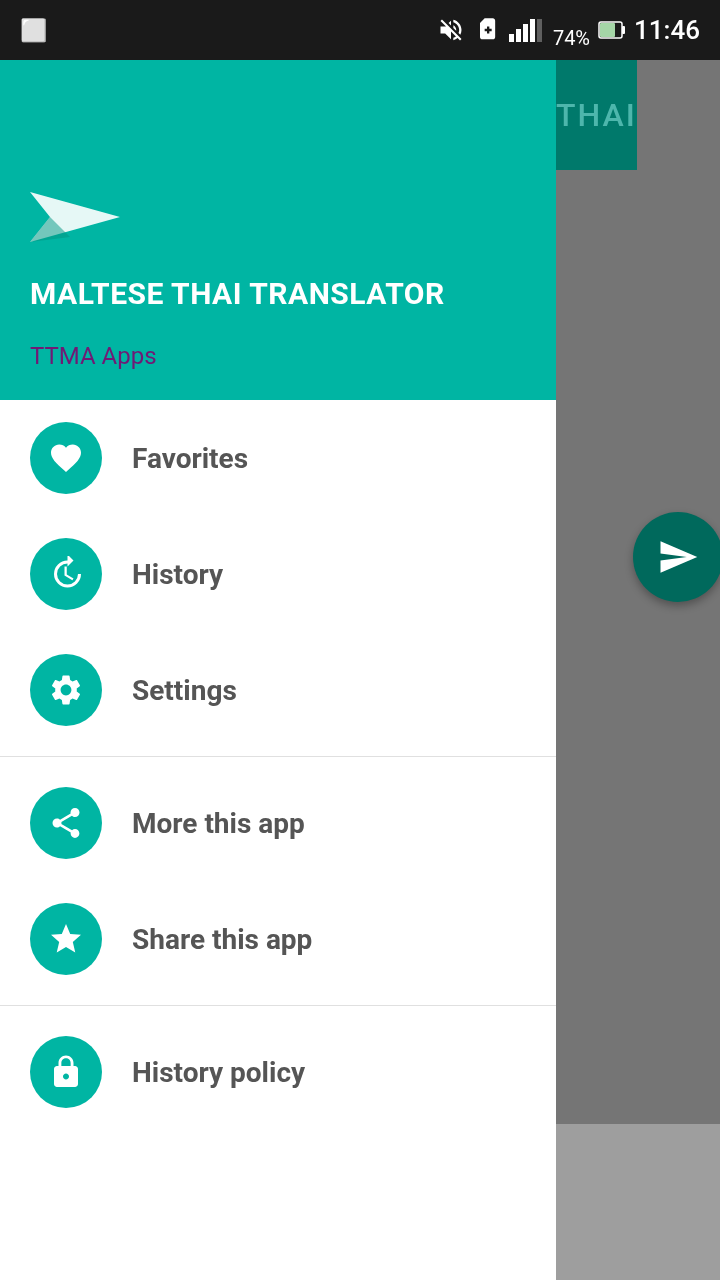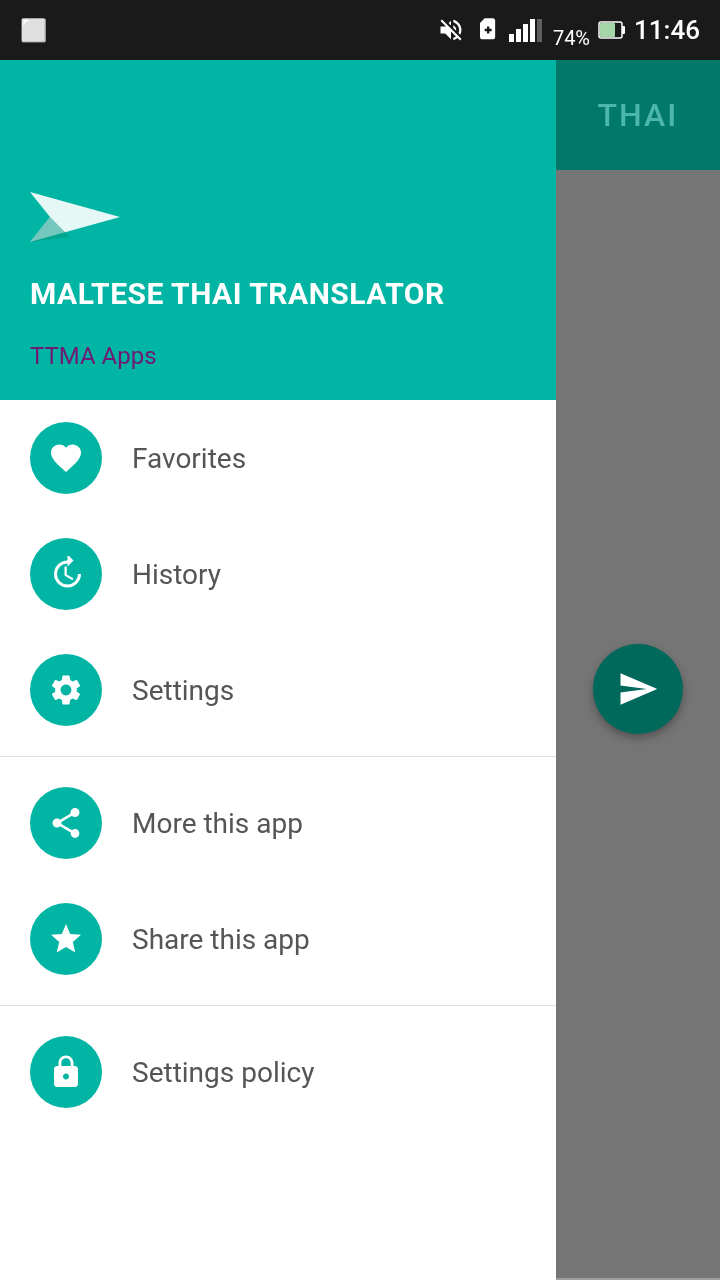--- a/index.html
+++ b/index.html
@@ -133,32 +133,31 @@
       flex-shrink: 0;
     }
     .menu-icon-circle svg {
       width: 36px;
       height: 36px;
       fill: #fff;
     }
     .menu-label {
       color: #555;
       font-size: 28px;
-      font-weight: 400;
+      font-weight: 700;
     }
 
     
     .main-panel {
       flex: 1;
-      height: 1218px;
+      height: 1064px;
       background: #757575;
       display: flex;
-      flex-direction: column;
+      flex-direction: row;
       position: relative;
-      border-radius: 16px;
     }
     .main-toolbar {
       height: 110px;
       background: #00796b;
       display: flex;
       align-items: center;
       justify-content: center;
     }
     .main-toolbar-title {
       color: #4db6ac;
@@ -306,21 +305,21 @@
       <div class="menu-divider"></div>
 
       <div class="menu-section">
 
         <div class="menu-item">
           <div class="menu-icon-circle">
             <svg viewBox="0 0 24 24">
                 <path d="M18 8h-1V6c0-2.76-2.24-5-5-5S7 3.24 7 6v2H6c-1.1 0-2 .9-2 2v10c0 1.1.9 2 2 2h12c1.1 0 2-.9 2-2V10c0-1.1-.9-2-2-2zm-6 9c-1.1 0-2-.9-2-2s.9-2 2-2 2 .9 2 2-.9 2-2 2zm3.1-9H8.9V6c0-1.71 1.39-3.1 3.1-3.1 1.71 0 3.1 1.39 3.1 3.1v2z"></path>
               </svg>
           </div>
-          <span class="menu-label">Settings policy</span>
+          <span class="menu-label">History policy</span>
         </div>
       </div>
 
     </div>
   </div>
 
   <div class="main-panel">
     <div class="main-toolbar">
       <span class="main-toolbar-title">THAI</span>
     </div>

